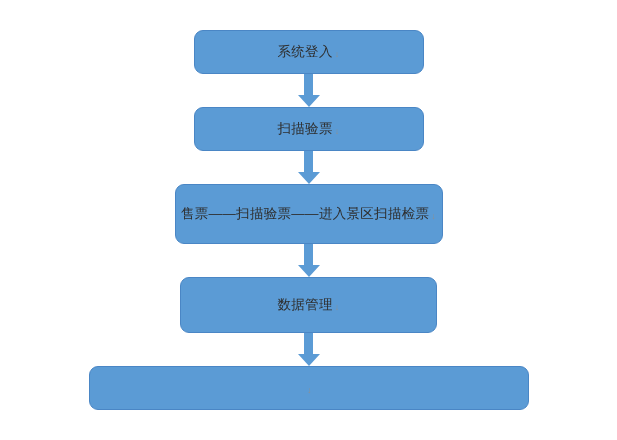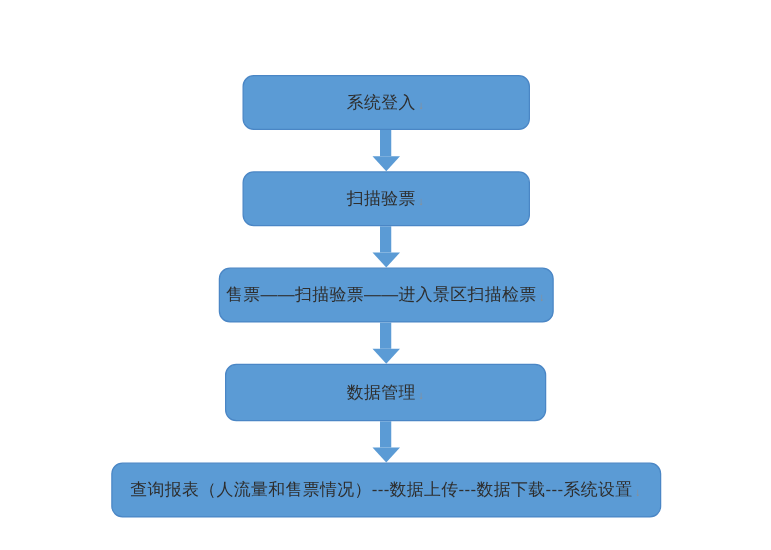--- a/index.html
+++ b/index.html
@@ -10,40 +10,40 @@
   }
   .canvas {
     position: relative;
     width: 617px;
     height: 440px;
     background: #ffffff;
     overflow: hidden;
     display: flex;
     flex-direction: column;
     align-items: center;
-    padding-top: 60px;
+    padding-top: 30px;
     box-sizing: border-box;
   }
   .node {
     background: #5b9bd5;
     border: 1px solid #4a86c5;
     border-radius: 9px;
     display: flex;
     align-items: center;
     justify-content: center;
     color: #2e2e2e;
     font-size: 13.5px;
     letter-spacing: 0.3px;
     box-sizing: border-box;
     white-space: nowrap;
     flex: 0 0 auto;
   }
   .n1, .n2 { width: 230px; height: 44px; }
-  .n3 { width: 268px; height: 44px; }
-  .n4 { width: 257px; height: 46px; }
+  .n3 { width: 268px; height: 60px; }
+  .n4 { width: 257px; height: 56px; }
   .n5 { width: 440px; height: 44px; }
   .pmark {
     font-size: 9px;
     color: #8f8f8f;
     margin-left: 2px;
     position: relative;
     top: 2px;
   }
   .arrow {
     height: 33px;
@@ -104,17 +104,16 @@
     <span>数据管理</span>
       <span class="pmark">↓</span>
   </div>
 
   <div class="arrow">
     <div class="stem"></div>
     <div class="head"></div>
   </div>
 
   <div class="node n5">
-    <span>查询报表（人流量和售票情况）---数据上传---数据下载---系统设置</span>
       <span class="pmark">↓</span>
   </div>
 
 </div>
 
 </body></html>

